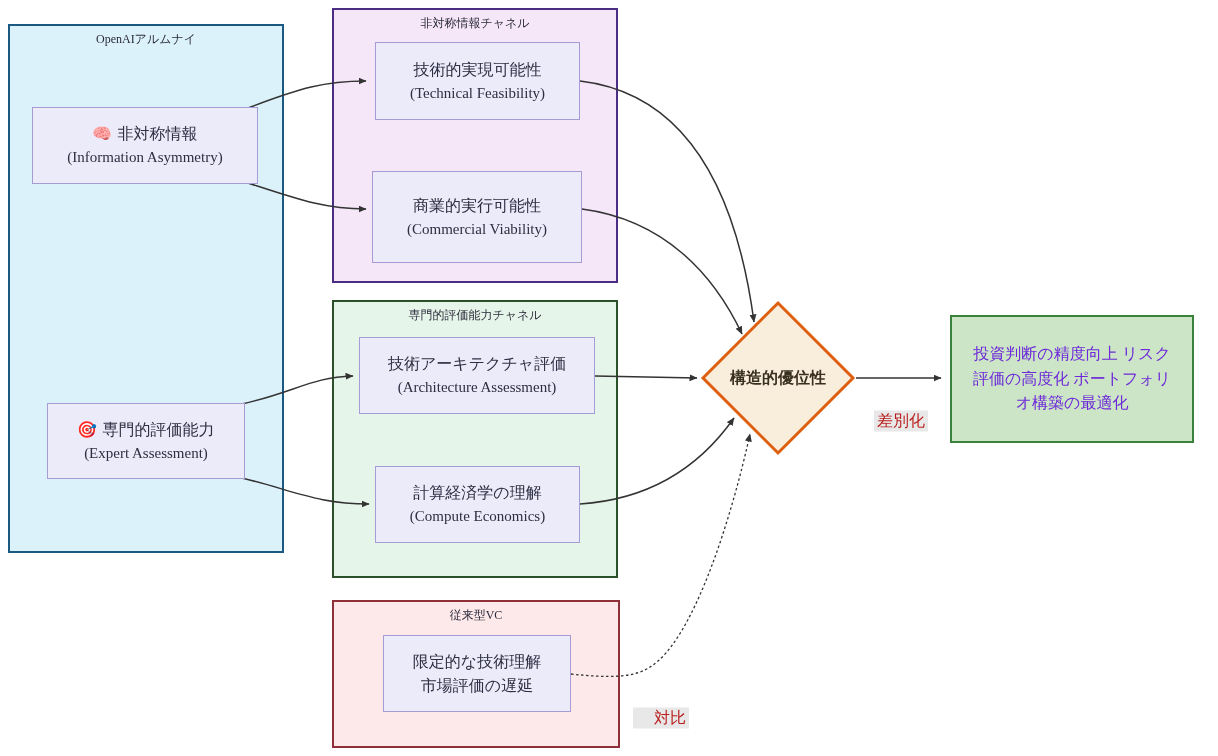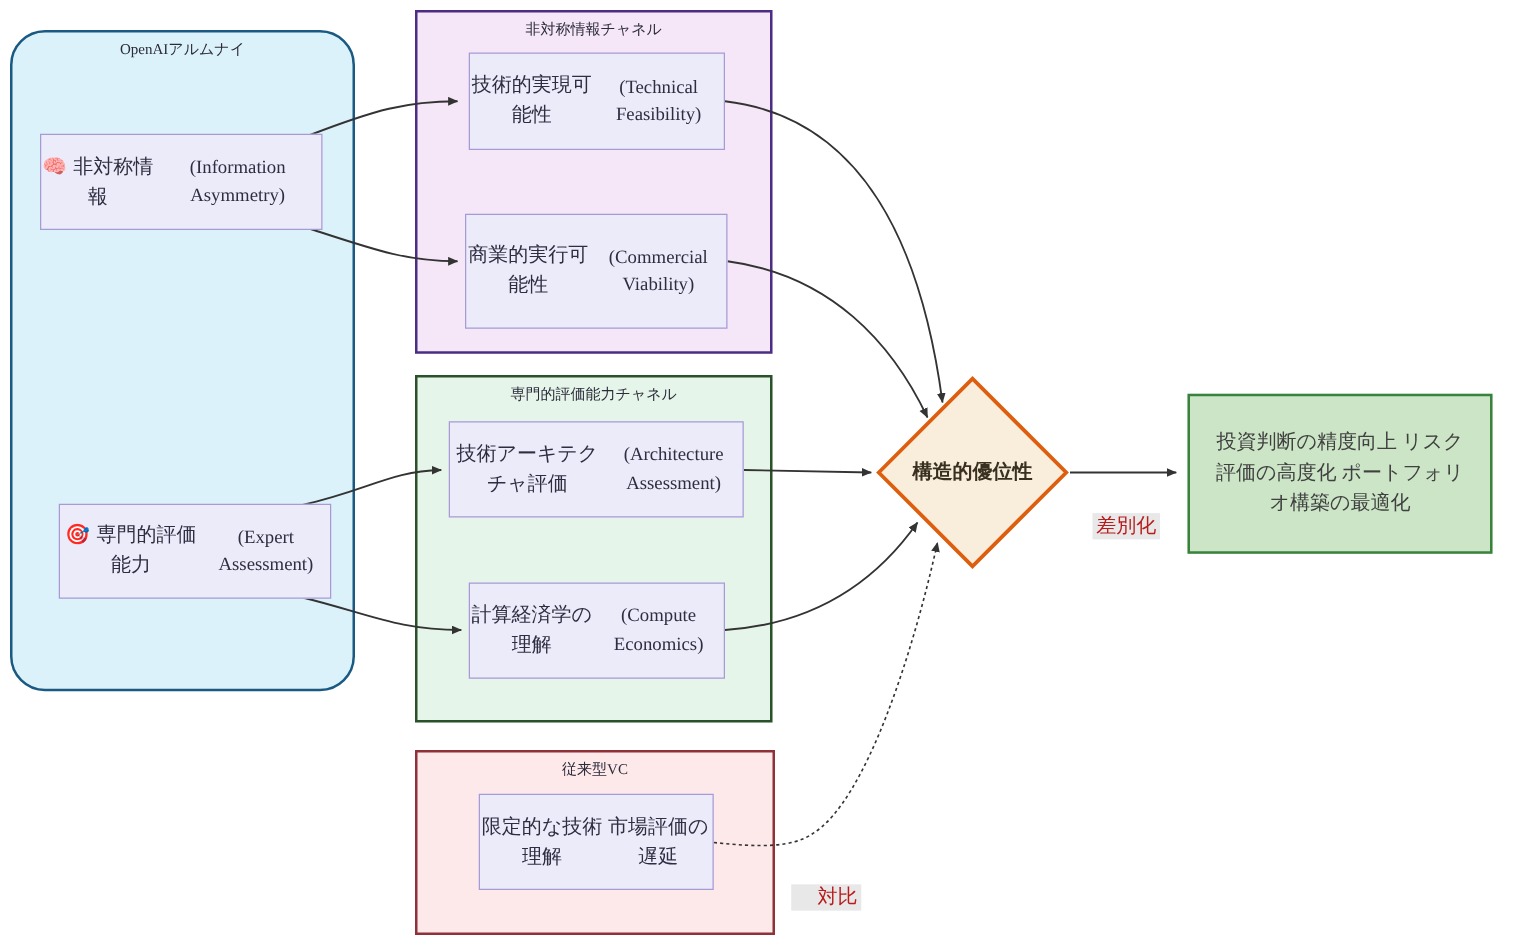--- a/index.html
+++ b/index.html
@@ -2,43 +2,43 @@
 <html><head>
 <meta charset="utf-8">
 <style>
   html,body { margin:0; padding:0; background:#ffffff; }
   .canvas {
     position:relative; width:1218px; height:756px; background:#ffffff;
     font-family:"Liberation Serif","DejaVu Sans",serif; overflow:hidden;
   }
   .cluster { position:absolute; box-sizing:border-box; border:2px solid; z-index:1; }
   .cluster-title { text-align:center; padding-top:5px; font-size:12px; color:#2b2b3a; }
-  .c-alumni  { left:8px;   top:24px;  width:276px; height:529px; background:#DCF2FB; border-color:#1A5A82;border-radius:28px; }
+  .c-alumni  { left:8px;   top:24px;  width:276px; height:529px; background:#DCF2FB; border-color:#1A5A82; }
   .c-info    { left:332px; top:8px;   width:286px; height:275px; background:#F5E6F8; border-color:#4B2E83; }
   .c-expert  { left:332px; top:300px; width:286px; height:278px; background:#E6F5EA; border-color:#2B512B; }
   .c-vc      { left:332px; top:600px; width:288px; height:148px; background:#FDE8EA; border-color:#8F3138; }
   .node {
     position:absolute; box-sizing:border-box; z-index:3;
     background:#ECEBFA; border:1px solid #A79BD5;
-    display:flex; flex-direction:row; align-items:center; justify-content:center;
+    display:flex; flex-direction:column; align-items:center; justify-content:center;
     font-size:16px; color:#2e2e42; text-align:center; line-height:1.5;
   }
   .node .en { font-size:15px; }
   .n-asym   { left:32px;  top:107px; width:226px; height:77px; }
-  .n-expert { left:47px;  top:403px; width:218px; height:76px; }
+  .n-expert { left:47px;  top:403px; width:198px; height:76px; }
   .n-tech   { left:375px; top:42px;  width:205px; height:78px; }
   .n-comm   { left:372px; top:171px; width:210px; height:92px; }
   .n-arch   { left:359px; top:337px; width:236px; height:77px; }
   .n-comp   { left:375px; top:466px; width:205px; height:77px; }
   .n-vc     { left:383px; top:635px; width:188px; height:77px; }
   .outcome {
     position:absolute; left:950px; top:315px; width:244px; height:128px; z-index:3;
     box-sizing:border-box; background:#CBE5C6; border:2px solid #38823C;
     display:flex; align-items:center; justify-content:center;
-    font-size:16px; color:#404040; text-align:center; line-height:1.55;
+    font-size:16px; color:#6d28d9; text-align:center; line-height:1.55;
   }
   .outcome-inner { width:206px; }
   .edges { position:absolute; left:0; top:0; z-index:2; }
   .diamond-label {
     position:absolute; left:778px; top:378px; transform:translate(-50%,-50%);
     z-index:3; font-size:16px; color:#3a3020; white-space:nowrap;font-weight:bold;
   }
   .edge-label {
     position:absolute; transform:translate(-50%,-50%); z-index:4;
     background:#E8E8E8; padding:0 3px; font-size:16px; color:#b91c1c;

